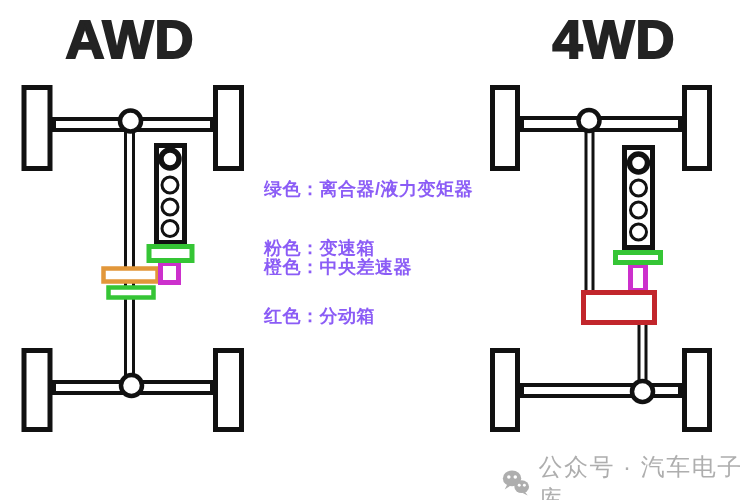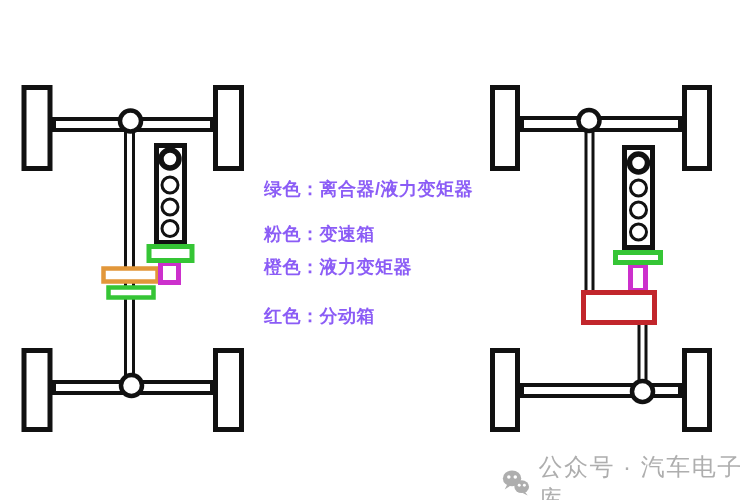--- a/index.html
+++ b/index.html
@@ -29,20 +29,22 @@
     color:var(--c-watermark,#aeaeae);
   }
   .wm-text{font-size:24px;letter-spacing:1.5px;font-weight:normal;}
   .wm-icon{display:block;fill:var(--c-watermark,#aeaeae);}
 </style>
 </head>
 <body>
 
 <div class="stage">
 
+  <div class="title title-awd">AWD</div>
+  <div class="title title-4wd">4WD</div>
 
   <svg class="diagram" width="750" height="500" viewBox="0 0 750 500">
 
     <g>
       <rect class="ln" x="54" y="119" width="158" height="11" stroke-width="4"></rect>
       <rect class="ln" x="54" y="382" width="158" height="11" stroke-width="4"></rect>
       <rect class="ln" x="125.5" y="128" width="8" height="250" stroke-width="3"></rect>
       <rect class="ln" x="24" y="87.5" width="26" height="81" stroke-width="5"></rect>
       <rect class="ln" x="215.5" y="87.5" width="26" height="81" stroke-width="5"></rect>
       <rect class="ln" x="24" y="350.5" width="26" height="79" stroke-width="5"></rect>
@@ -77,22 +79,22 @@
       <circle class="ln" cx="638.5" cy="210" r="8" stroke-width="3"></circle>
       <circle class="ln" cx="638.5" cy="232" r="8" stroke-width="3"></circle>
       <rect class="box-pink" x="630.5" y="265.5" width="15" height="25" stroke-width="5"></rect>
       <rect class="box-green" x="615.5" y="252.5" width="45" height="10" stroke-width="5"></rect>
       <rect class="box-red" x="583.5" y="292.5" width="71" height="30" stroke-width="5"></rect>
     </g>
   </svg>
 
   <div>
     <div class="legend-row" style="top:177px">绿色：离合器/液力变矩器</div>
-    <div class="legend-row" style="top:222px">粉色：变速箱</div>
-    <div class="legend-row" style="top:255px">橙色：液力变矩器</div>
+    <div class="legend-row" style="top:236px">粉色：变速箱</div>
+    <div class="legend-row" style="top:255px">橙色：中央差速器</div>
     <div class="legend-row" style="top:304px">红色：分动箱</div>
   </div>
 
   <div class="watermark">
     <svg class="wm-icon" width="32" height="30" viewBox="0 0 32 30">
       <ellipse cx="12" cy="10" rx="10" ry="8.5"></ellipse>
       <path d="M7,16 L4,22 L11,17.5 Z"></path>
       <ellipse cx="22.5" cy="19" rx="8" ry="7"></ellipse>
       <path d="M26,24.5 L29,28.5 L23,25.5 Z"></path>
       <circle cx="8.5" cy="8.5" r="1.9" fill="#fff"></circle>

